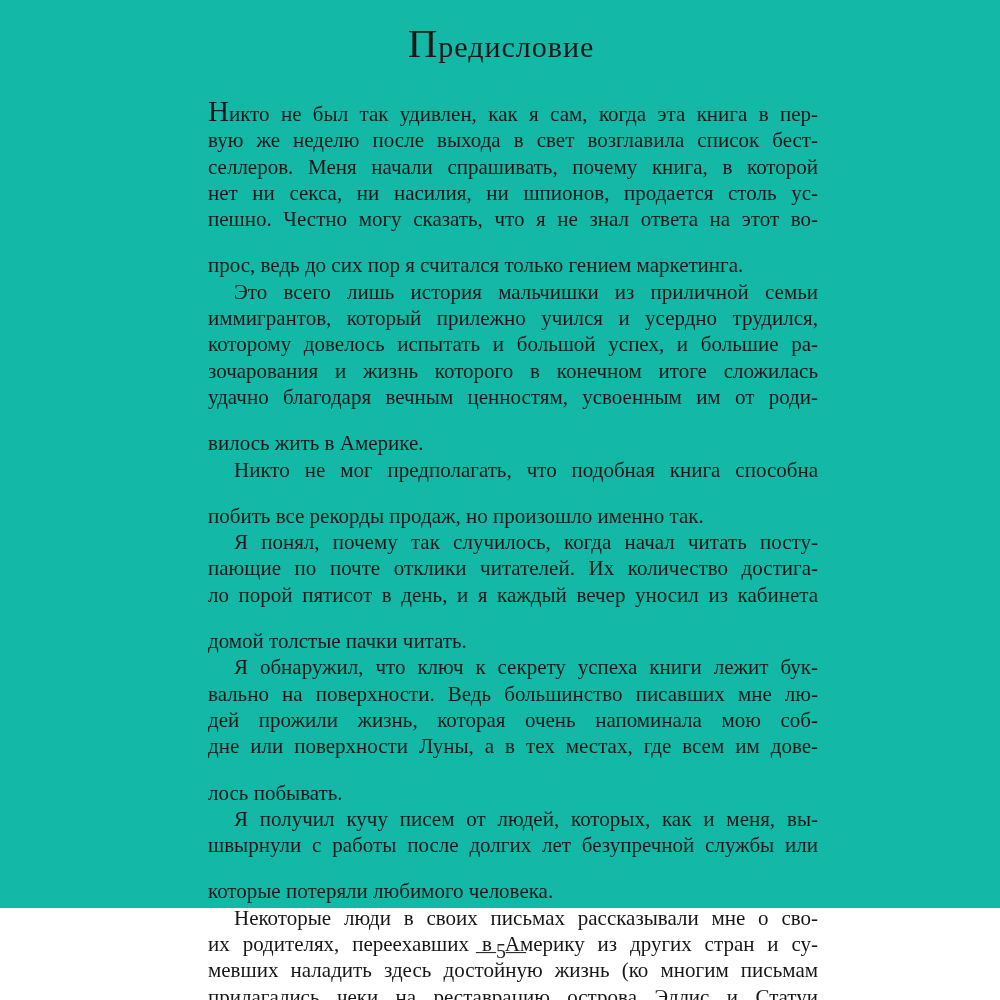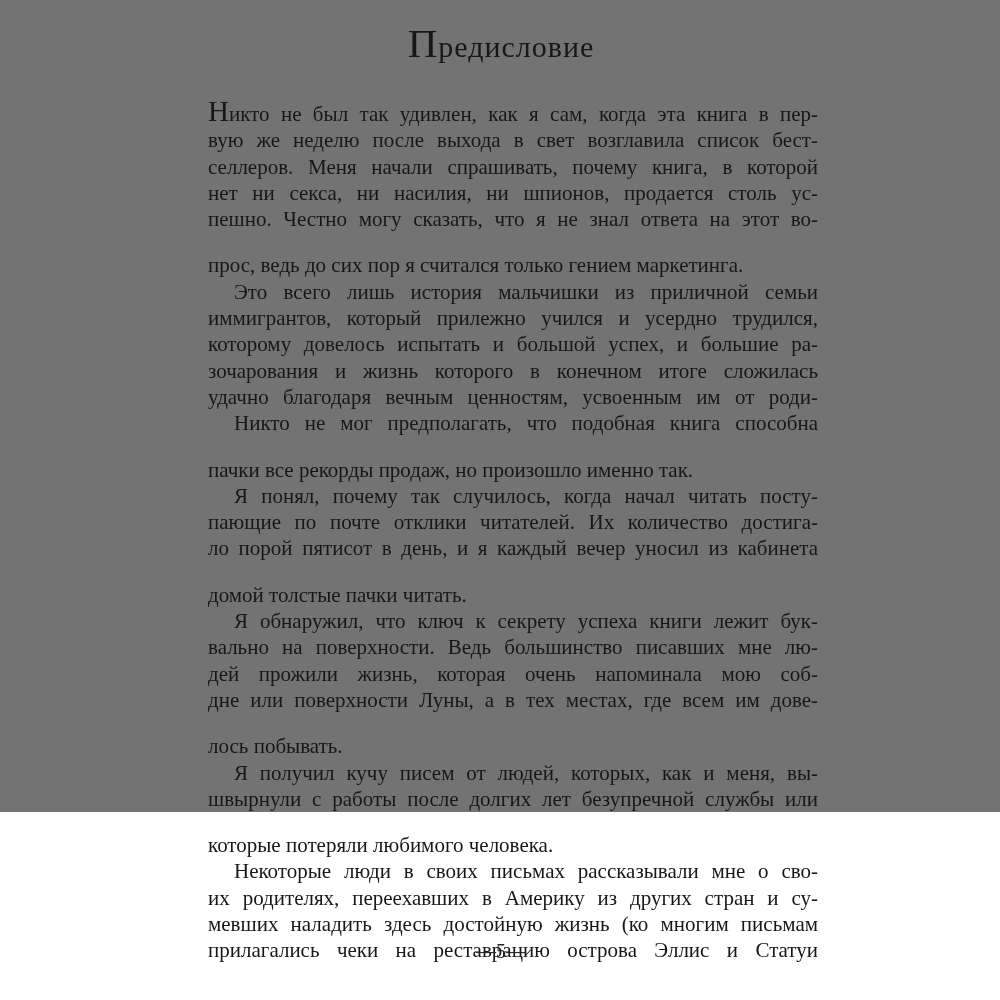--- a/index.html
+++ b/index.html
@@ -6,22 +6,22 @@
     margin: 0;
     padding: 0;
     width: 1000px;
     height: 1000px;
     background: #ffffff;
     overflow: hidden;
   }
   .page {
     position: relative;
     width: 1000px;
-    height: 812px;
-    background: #737373;
+    height: 908px;
+    background: #14b8a6;
     font-family: "Liberation Serif", "DejaVu Serif", serif;
     color: #171717;
   }
   .title {
     position: absolute;
     top: 24px;
     left: 196px;
     width: 610px;
     text-align: center;
     font-size: 30px;
@@ -84,23 +84,24 @@
     <div class="ln">селлеров. Меня начали спрашивать, почему книга, в которой</div>
     <div class="ln">нет ни секса, ни насилия, ни шпионов, продается столь ус-</div>
     <div class="ln">пешно. Честно могу сказать, что я не знал ответа на этот во-</div>
     <div class="ln end">прос, ведь до сих пор я считался только гением маркетинга.</div>
 
     <div class="ln ind">Это всего лишь история мальчишки из приличной семьи</div>
     <div class="ln">иммигрантов, который прилежно учился и усердно трудился,</div>
     <div class="ln">которому довелось испытать и большой успех, и большие ра-</div>
     <div class="ln">зочарования и жизнь которого в конечном итоге сложилась</div>
     <div class="ln">удачно благодаря вечным ценностям, усвоенным им от роди-</div>
+    <div class="ln end">вилось жить в Америке.</div>
 
     <div class="ln ind">Никто не мог предполагать, что подобная книга способна</div>
-    <div class="ln end">пачки все рекорды продаж, но произошло именно так.</div>
+    <div class="ln end">побить все рекорды продаж, но произошло именно так.</div>
 
     <div class="ln ind">Я понял, почему так случилось, когда начал читать посту-</div>
     <div class="ln">пающие по почте отклики читателей. Их количество достига-</div>
     <div class="ln">ло порой пятисот в день, и я каждый вечер уносил из кабинета</div>
     <div class="ln end">домой толстые пачки читать.</div>
 
     <div class="ln ind">Я обнаружил, что ключ к секрету успеха книги лежит бук-</div>
     <div class="ln">вально на поверхности. Ведь большинство писавших мне лю-</div>
     <div class="ln">дей прожили жизнь, которая очень напоминала мою соб-</div>
     <div class="ln">дне или поверхности Луны, а в тех местах, где всем им дове-</div>

